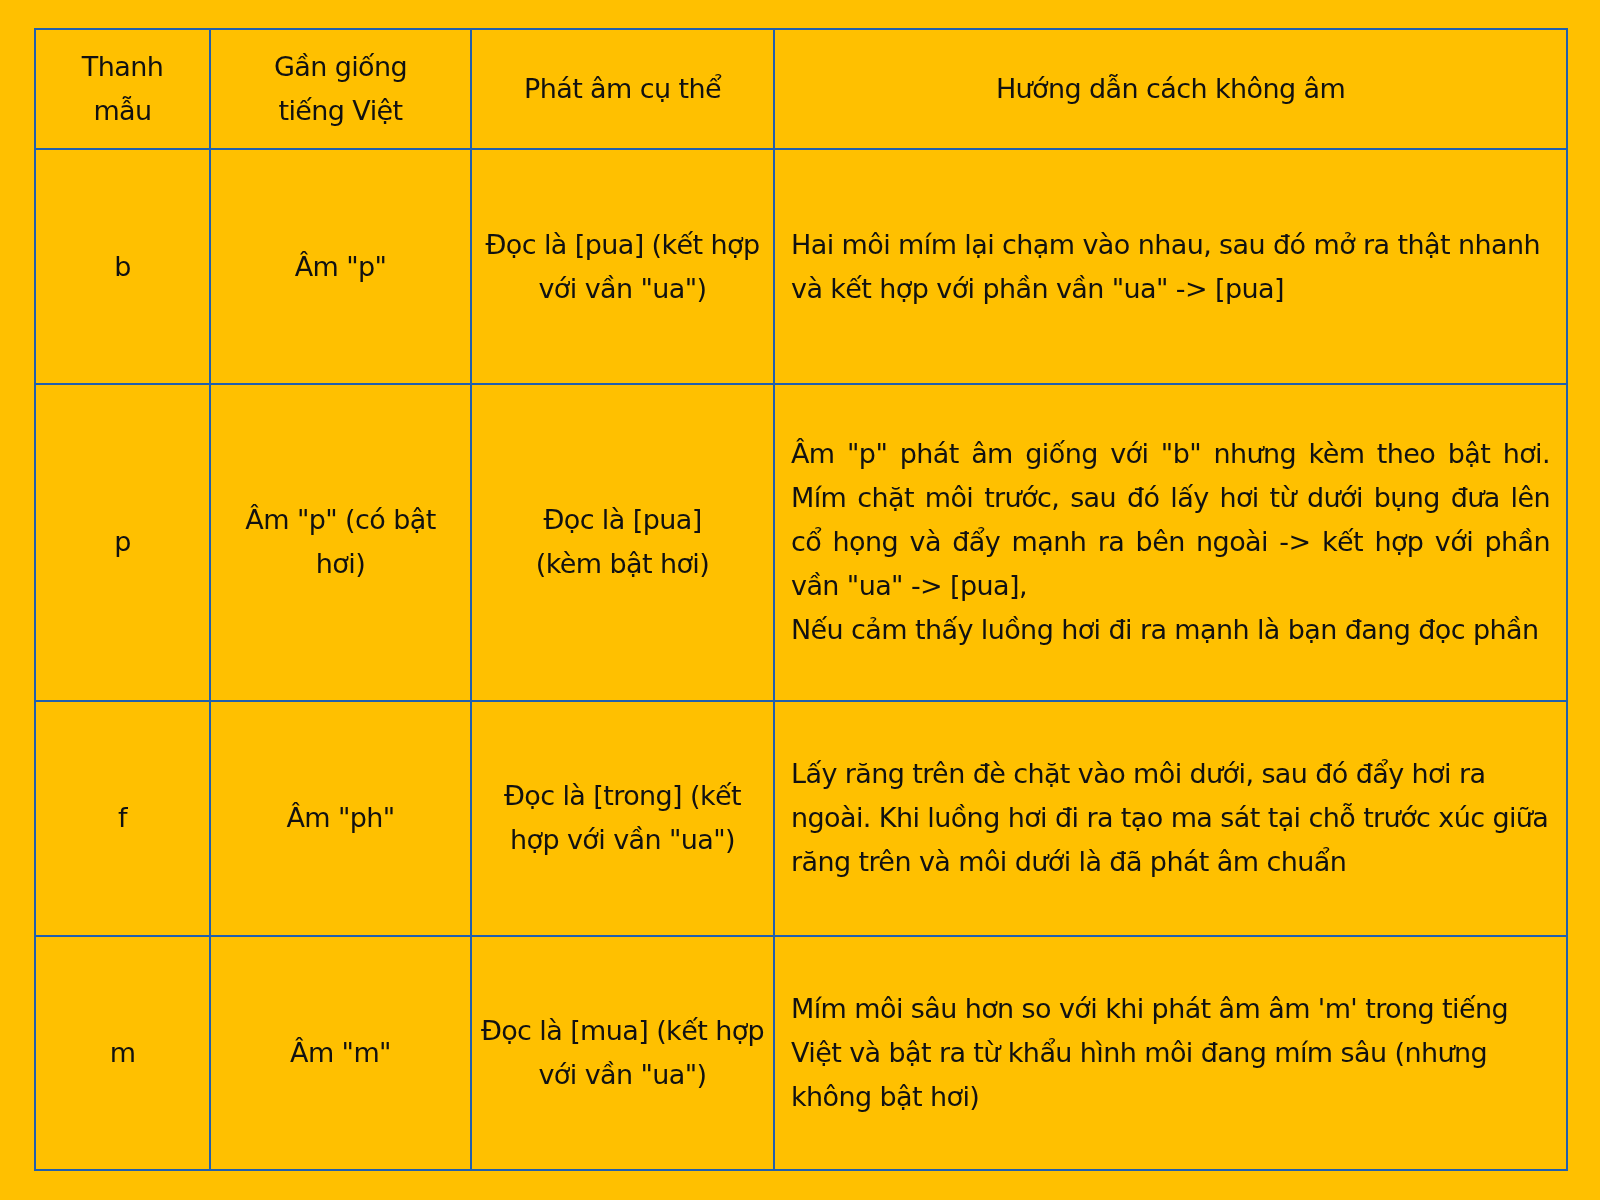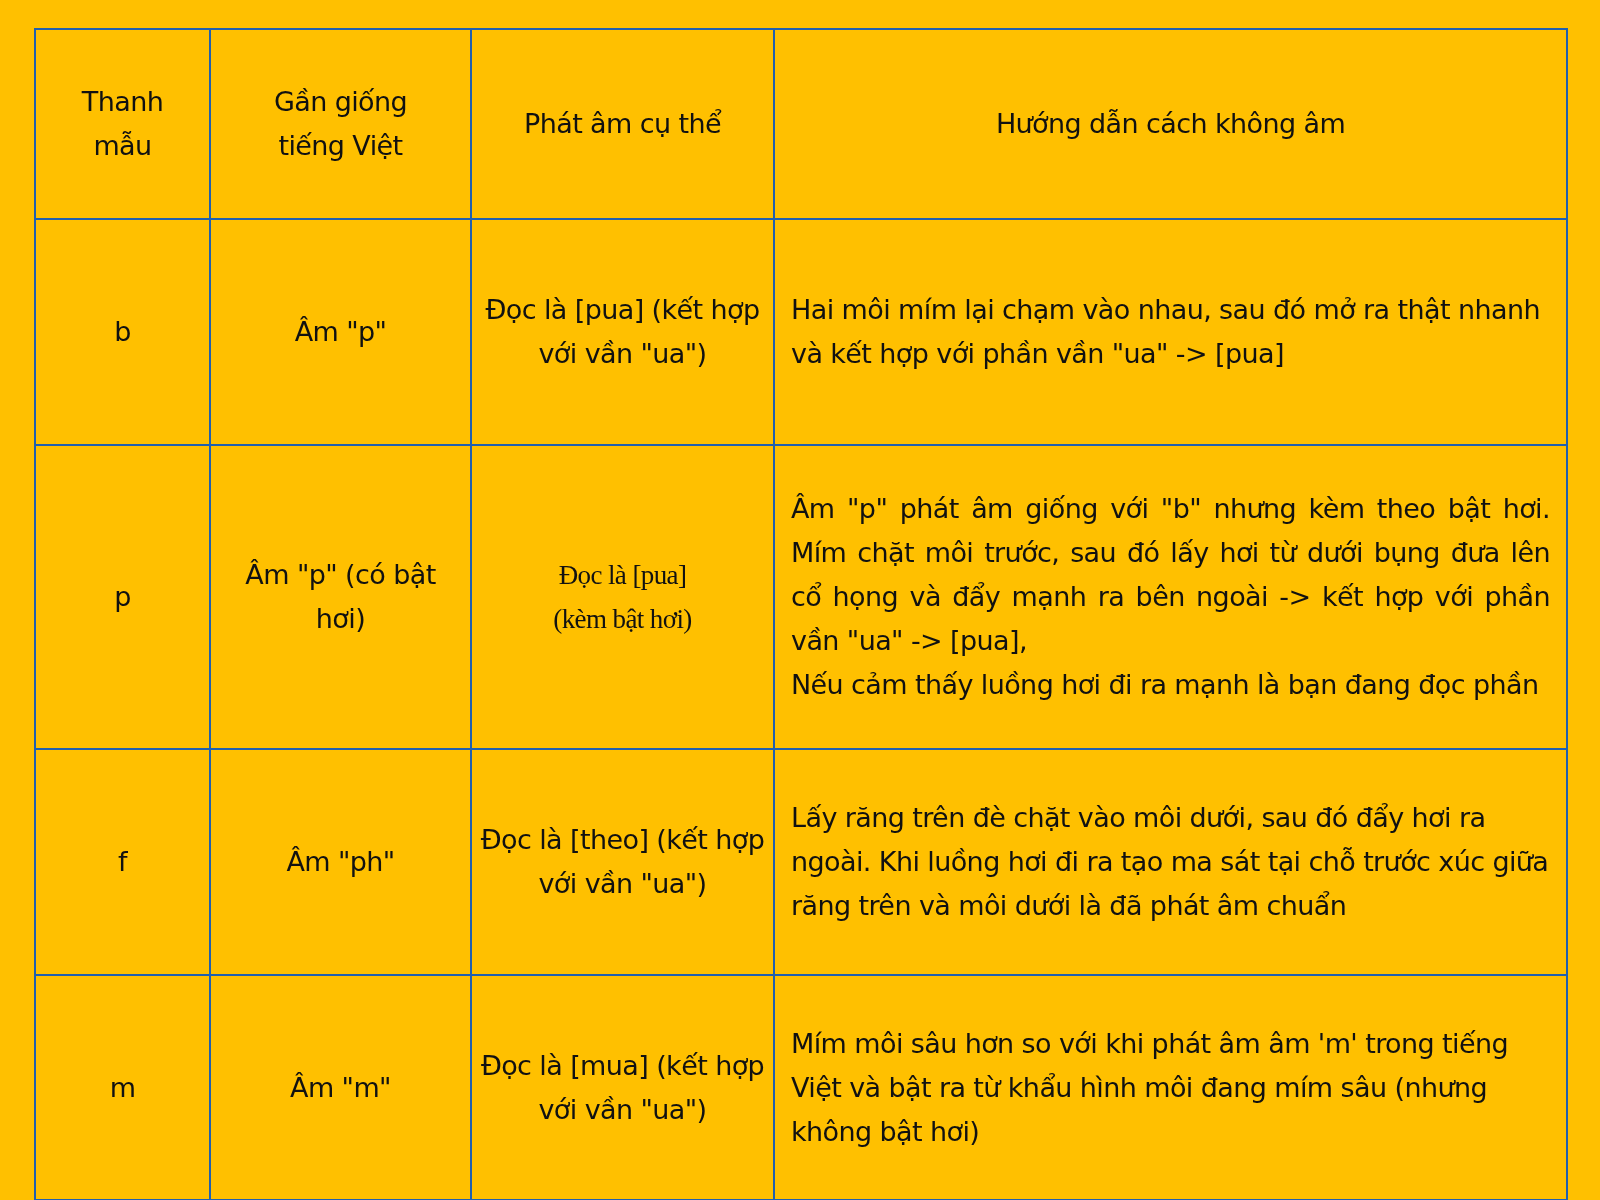--- a/index.html
+++ b/index.html
@@ -39,21 +39,21 @@
     padding: 0 16px 0 16px;
   }
   .table td.desc.justify {
     text-align: justify;
   }
   .table td.desc .line { display: block; }
   col.c1 { width: 175px; }
   col.c2 { width: 261px; }
   col.c3 { width: 303px; }
   col.c4 { width: 793px; }
-  tr.h0 { height: 190px; }
+  tr.h0 { height: 120px; }
   tr.r1 { height: 226px; }
   tr.r2 { height: 304px; }
   tr.r3 { height: 226px; }
   tr.r4 { height: 225px; }
 </style>
 </head>
 <body>
 
 <table class="table">
   <colgroup>
@@ -73,30 +73,30 @@
   <tbody>
     <tr class="r1">
       <td>b</td>
       <td>Âm "p"</td>
       <td>Đọc là [pua] (kết hợp với vần "ua")</td>
       <td class="desc">Hai môi mím lại chạm vào nhau, sau đó mở ra thật nhanh và kết hợp với phần vần "ua" -&gt; [pua]</td>
     </tr>
     <tr class="r2">
       <td>p</td>
       <td style="padding:0 20px;">Âm "p" (có bật hơi)</td>
-      <td style="padding:0 60px;font-family:Liberation Serif, serif;">Đọc là [pua] (kèm bật hơi)</td>
+      <td style="padding:0 60px;">Đọc là [pua] (kèm bật hơi)</td>
       <td class="desc justify">
         <span class="line">Âm "p" phát âm giống với "b" nhưng kèm theo bật hơi. Mím chặt môi trước, sau đó lấy hơi từ dưới bụng đưa lên cổ họng và đẩy mạnh ra bên ngoài -&gt; kết hợp với phần vần "ua" -&gt; [pua],</span>
         <span class="line">Nếu cảm thấy luồng hơi đi ra mạnh là bạn đang đọc phần</span>
       </td>
     </tr>
     <tr class="r3">
       <td>f</td>
       <td>Âm "ph"</td>
-      <td>Đọc là [theo] (kết hợp với vần "ua")</td>
+      <td>Đọc là [trong] (kết hợp với vần "ua")</td>
       <td class="desc">Lấy răng trên đè chặt vào môi dưới, sau đó đẩy hơi ra ngoài. Khi luồng hơi đi ra tạo ma sát tại chỗ trước xúc giữa răng trên và môi dưới là đã phát âm chuẩn</td>
     </tr>
     <tr class="r4">
       <td>m</td>
       <td>Âm "m"</td>
       <td>Đọc là [mua] (kết hợp với vần "ua")</td>
       <td class="desc">Mím môi sâu hơn so với khi phát âm âm 'm' trong tiếng Việt và bật ra từ khẩu hình môi đang mím sâu (nhưng không bật hơi)</td>
     </tr>
   </tbody>
 </table>

